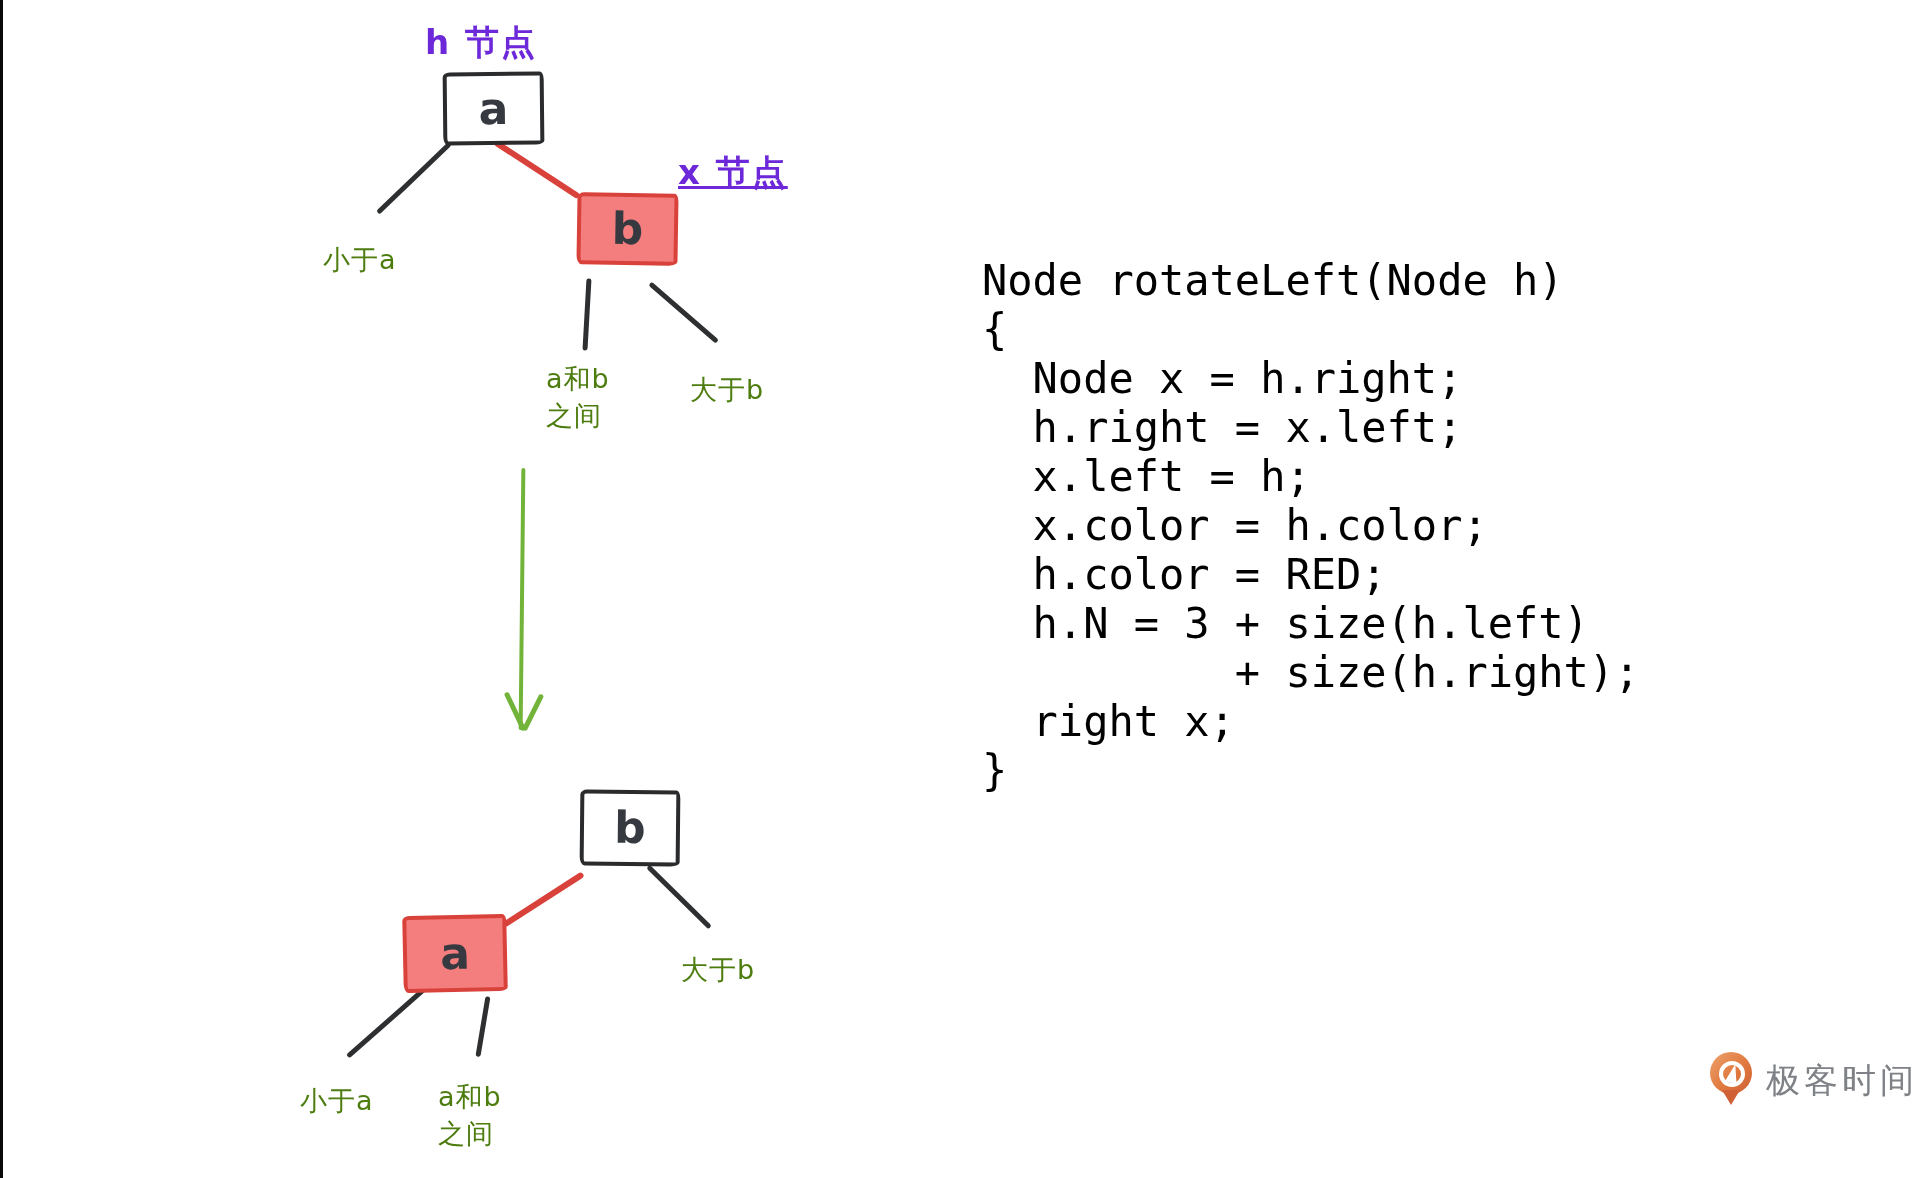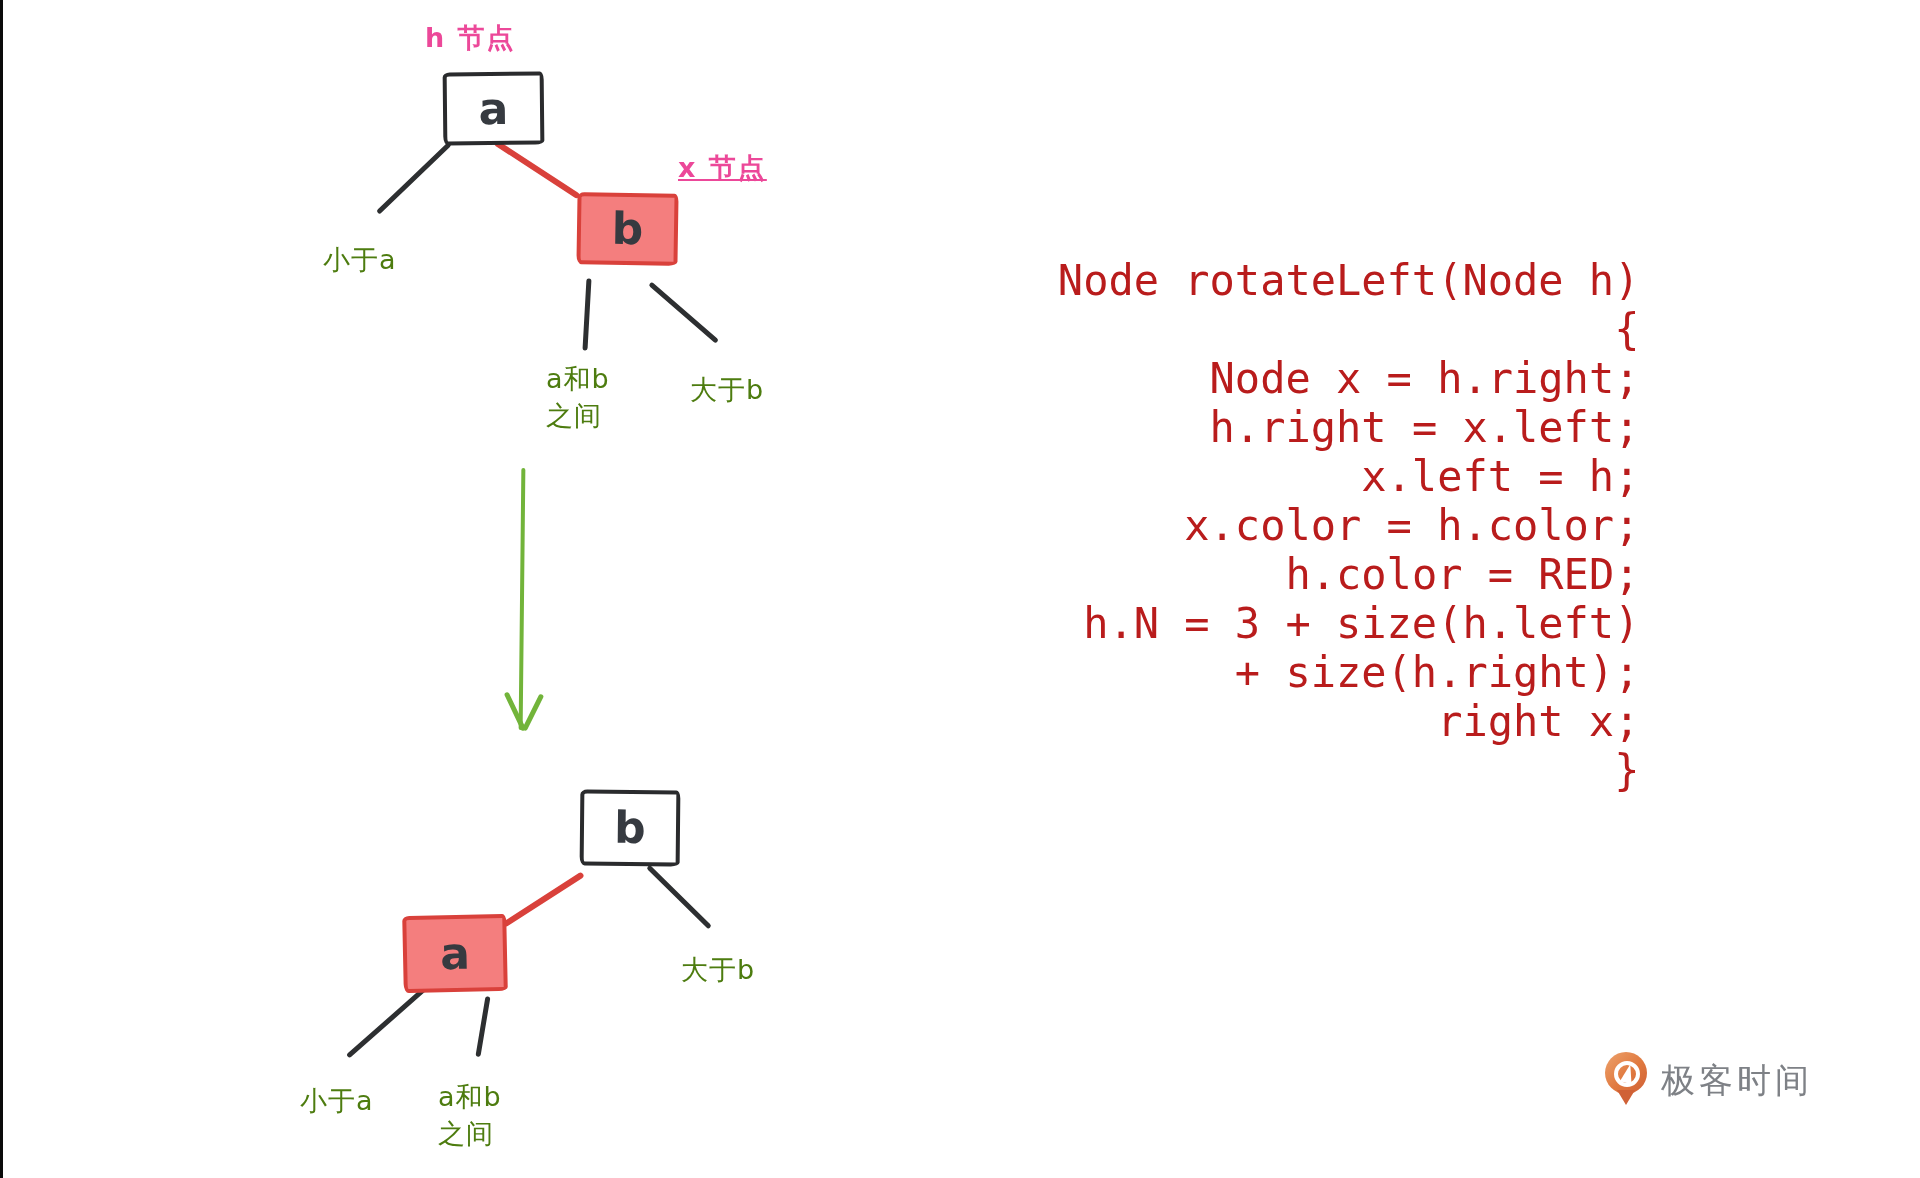--- a/index.html
+++ b/index.html
@@ -14,33 +14,33 @@
   .node span{font-family:"DejaVu Sans",sans-serif;font-size:44px;font-weight:600;color:#363a40;line-height:1;}
   .node.red{background:#f47e7e;border-color:#d9413b;}
 
   
   .edge{position:absolute;height:5px;background:#2d2f31;border-radius:3px;transform-origin:0 50%;}
   .edge.red{height:6px;background:#d9413b;}
   .edge.green{height:5px;background:#72b43a;}
 
   .leaf{position:absolute;font-size:27px;color:#4d7c0f;white-space:nowrap;letter-spacing:1px;}
   .leaf.center{text-align:left;line-height:37px;white-space:normal;}
-  .glabel{position:absolute;font-size:27px;font-weight:700;color:#ec4899;white-space:nowrap;letter-spacing:2px;}
+  .glabel{position:absolute;font-size:34px;font-weight:700;color:#6d28d9;white-space:nowrap;letter-spacing:2px;}
 
   
   .arrow-stem{position:absolute;left:520px;top:468px;width:4px;height:262px;background:#72b43a;
               border-radius:3px;transform:rotate(0.6deg);}
 
   
   .code{position:absolute;left:982px;top:256px;margin:0;
         font-family:"DejaVu Sans Mono","Liberation Mono",monospace;
-        font-size:42px;line-height:49px;color:#b91c1c;white-space:pre;text-align:right;}
+        font-size:42px;line-height:49px;color:#000000;white-space:pre;}
 
   
-  .logo{position:absolute;left:1605px;top:1052px;display:flex;align-items:center;}
+  .logo{position:absolute;left:1710px;top:1052px;display:flex;align-items:center;}
   .pin{position:relative;width:44px;height:58px;}
   .pin-circle{position:absolute;left:0;top:0;width:42px;height:42px;border-radius:50%;
               background:linear-gradient(135deg,#eda26c 0%,#e0793f 55%,#cf5f36 100%);}
   .pin-tip{position:absolute;left:12px;top:38px;width:0;height:0;
            border-left:9px solid transparent;border-right:9px solid transparent;
            border-top:15px solid #d06136;}
   .pin-ring{position:absolute;left:9px;top:9px;width:18px;height:18px;border:4px solid #ffffff;
             border-radius:50%;}
   .pin-needle{position:absolute;left:17px;top:12px;width:0;height:0;
               border-left:6px solid transparent;border-right:6px solid transparent;

